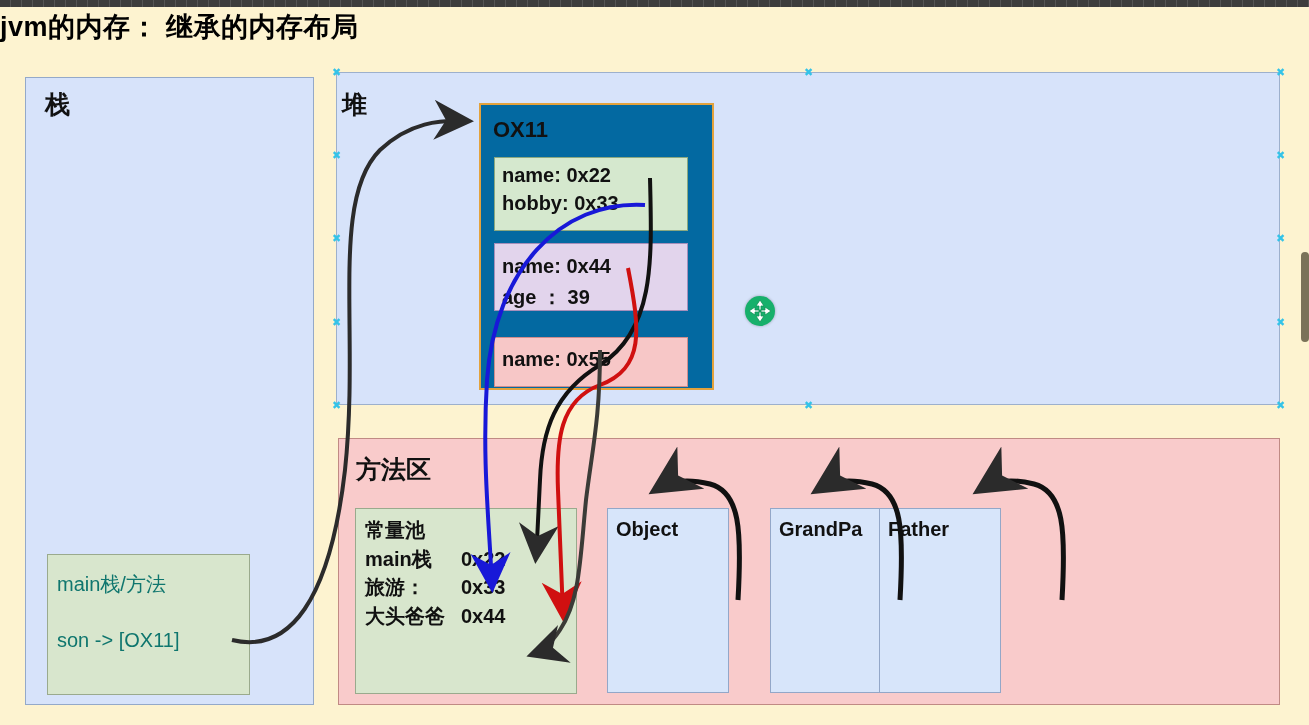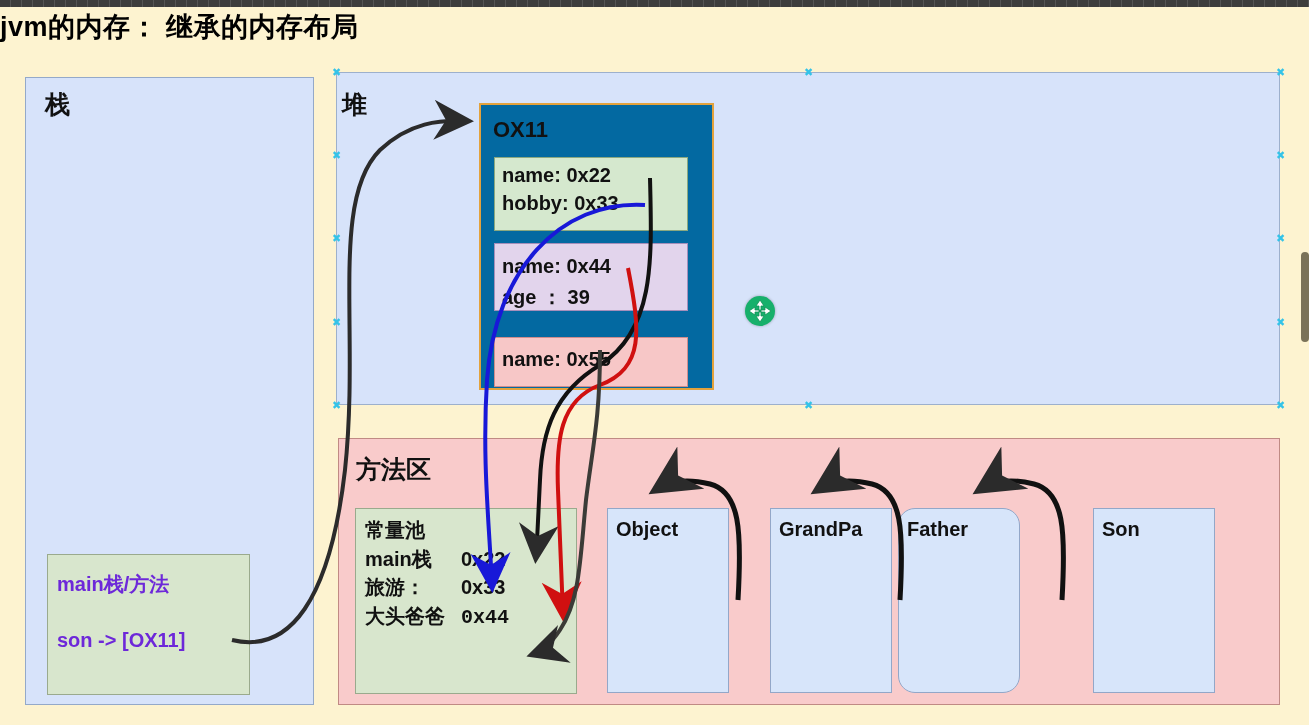--- a/index.html
+++ b/index.html
@@ -77,22 +77,22 @@
     left: 47px; top: 554px;
     width: 203px; height: 141px;
     background: #d8e6cd;
     border: 1px solid #9aaa8d;
     box-sizing: border-box;
   }
   #main-frame .line {
     position: absolute;
     left: 9px;
     font-size: 20px;
-    font-weight: bold;
-    color: #6d28d9;
+    font-weight: normal;
+    color: #0f766e;
     white-space: nowrap;
   }
   #main-frame .l1 { top: 16px; }
   #main-frame .l2 { top: 74px; }
 
   
   #heap-object {
     position: absolute;
     left: 479px; top: 103px;
     width: 235px; height: 287px;
@@ -166,21 +166,21 @@
     left: 9px;
     font-size: 20px;
     font-weight: bold;
     color: #111;
     white-space: nowrap;
   }
   .cp-row .cp-key { display: inline-block; width: 96px; }
   .cp-row .cp-val { display: inline-block; }
   .cp-row.r0 { top: 37px; }
   .cp-row.r1 { top: 65px; }
-  .cp-row.r2 { top: 94px; font-family: Liberation Mono, monospace; }
+  .cp-row.r2 { top: 94px; }
   .cp-row.r3 { top: 123px; }
 
   
   .class-box {
     position: absolute;
     top: 508px;
     width: 122px;
     height: 185px;
     background: #d7e5fa;
     border: 1px solid #93a7c8;
@@ -190,21 +190,21 @@
     position: absolute;
     left: 8px; top: 9px;
     font-size: 20px;
     font-weight: bold;
     color: #111;
     white-space: nowrap;
     text-align: center;
   }
   #class-object  { left: 607px; }
   #class-grandpa { left: 770px; }
-  #class-father  { left: 898px; border-radius: 17px; }
+  #class-father  { left: 879px; }
   #class-son     { left: 1093px; }
 
   
   #arrows {
     position: absolute;
     left: 0; top: 0;
     width: 1309px; height: 725px;
     pointer-events: none;
   }
 
@@ -304,23 +304,20 @@
   </div>
 
   <div class="class-box" id="class-object">
     <div class="cls-name">Object</div>
   </div>
   <div class="class-box" id="class-grandpa">
     <div class="cls-name">GrandPa</div>
   </div>
   <div class="class-box" id="class-father">
     <div class="cls-name">Father</div>
-  </div>
-  <div class="class-box" id="class-son">
-    <div class="cls-name">Son</div>
   </div>
 
   <svg id="arrows" viewBox="0 0 1309 725">
     <defs>
       <marker id="ah-black" markerWidth="11" markerHeight="11" refX="8" refY="5" orient="auto" markerUnits="strokeWidth">
         <path d="M0,0 L10,5 L0,10 L3,5 Z" fill="#2b2b2b"></path>
       </marker>
       <marker id="ah-blue" markerWidth="11" markerHeight="11" refX="8" refY="5" orient="auto" markerUnits="strokeWidth">
         <path d="M0,0 L10,5 L0,10 L3,5 Z" fill="#1818d8"></path>
       </marker>

